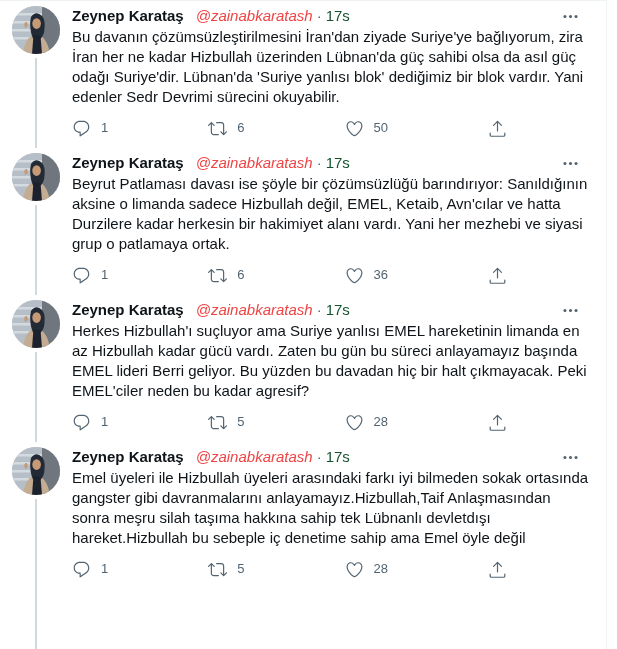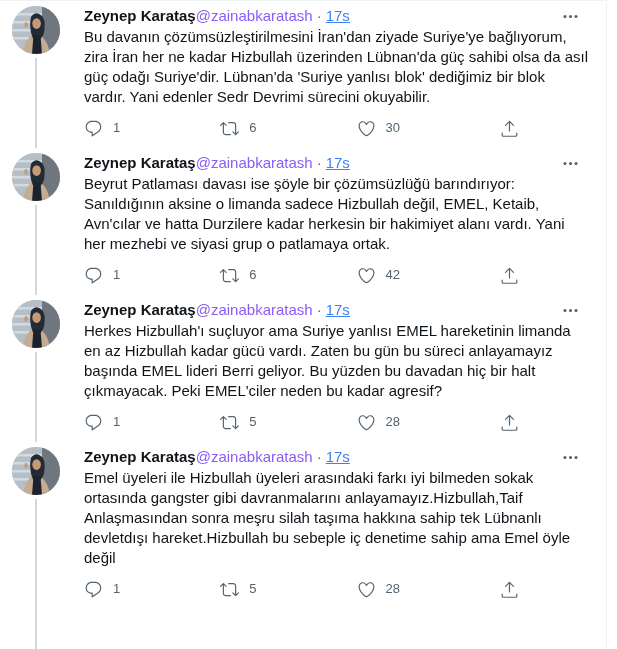--- a/index.html
+++ b/index.html
@@ -9,43 +9,43 @@
     font-family:"Liberation Sans", sans-serif;
     -webkit-font-smoothing:antialiased;
   }
   .timeline {
     width:607px; height:649px; overflow:hidden;
     border-right:1px solid #eff3f4;
     border-top:1px solid #eff3f4;
     display:flex; flex-direction:column;
     background:#fff;
   }
-  .tweet { display:flex; padding:5px 16px 0 12px;gap:12px; }
+  .tweet { display:flex; padding:5px 16px 0 12px; }
   .tweet:last-child { flex-grow:1; }
   .left-col {
     width:48px; flex-shrink:0;
     display:flex; flex-direction:column; align-items:center;
   }
   .avatar {
     width:48px; height:48px; border-radius:50%; overflow:hidden;
     flex-shrink:0; cursor:pointer; background:#b6bfc7;
   }
   .avatar svg { display:block; }
   .thread-line {
     width:2px; flex-grow:1; background:#cfd9de; margin-top:4px;
   }
   .content { flex:1; min-width:0; margin-left:12px; padding-bottom:10px; }
   .tweet-header {
     display:flex; align-items:center;
     font-size:15px; line-height:20px; white-space:nowrap;
   }
   .name { font-weight:700; color:#0f1419; cursor:pointer; }
-  .handle { color:#8b5cf6; margin-left:0; cursor:pointer; }
+  .handle { color:#ef4444; margin-left:12px; cursor:pointer;font-style:italic; }
   .sep { color:#536471; margin:0 4px; }
-  .time { color:#3b82f6; cursor:pointer;text-decoration:underline; }
+  .time { color:#14532d; cursor:pointer; }
   .more-btn {
     margin-left:auto; margin-right:10px; background:none; border:none;
     color:#536471; cursor:pointer; padding:0; height:19px; display:flex; align-items:center;
   }
   .tweet-text {
     margin-top:1px; font-size:15px; line-height:20px; color:#0f1419;
     word-wrap:break-word;
   }
   .actions {
     display:flex; justify-content:space-between; align-items:center;
@@ -104,21 +104,21 @@
         <button class="action-btn">
           <svg width="19" height="19" viewBox="0 0 24 24" fill="currentColor">
             <path d="M23.77 15.67c-.292-.293-.767-.293-1.06 0l-2.22 2.22V7.65c0-2.068-1.683-3.75-3.75-3.75h-5.85c-.414 0-.75.336-.75.75s.336.75.75.75h5.85c1.24 0 2.25 1.01 2.25 2.25v10.24l-2.22-2.22c-.293-.293-.768-.293-1.06 0s-.294.768 0 1.06l3.5 3.5c.145.147.337.22.53.22s.383-.072.53-.22l3.5-3.5c.294-.292.294-.767 0-1.06zm-10.66 3.28H7.26c-1.24 0-2.25-1.01-2.25-2.25V6.46l2.22 2.22c.148.147.34.22.532.22s.384-.073.53-.22c.293-.293.293-.768 0-1.06l-3.5-3.5c-.293-.294-.768-.294-1.06 0l-3.5 3.5c-.294.292-.294.767 0 1.06s.767.293 1.06 0l2.22-2.22V16.7c0 2.068 1.683 3.75 3.75 3.75h5.85c.414 0 .75-.336.75-.75s-.337-.75-.75-.75z"></path>
           </svg>
           <span class="count">6</span>
         </button>
         <button class="action-btn">
           <svg width="19" height="19" viewBox="0 0 24 24" fill="currentColor">
             <path d="M12 21.638h-.014C9.403 21.59 1.95 14.856 1.95 8.478c0-3.064 2.525-5.754 5.403-5.754 2.29 0 3.83 1.58 4.646 2.73.814-1.148 2.354-2.73 4.645-2.73 2.88 0 5.404 2.69 5.404 5.755 0 6.376-7.454 13.11-10.037 13.157H12zM7.354 4.225c-2.08 0-3.903 1.988-3.903 4.255 0 5.74 7.034 11.596 8.55 11.658 1.518-.062 8.55-5.917 8.55-11.658 0-2.267-1.823-4.255-3.903-4.255-2.528 0-3.94 2.936-3.952 2.965-.23.562-1.156.562-1.387 0-.014-.03-1.425-2.965-3.954-2.965z"></path>
           </svg>
-          <span class="count">30</span>
+          <span class="count">50</span>
         </button>
         <button class="action-btn">
           <svg width="19" height="19" viewBox="0 0 24 24" fill="currentColor">
             <path d="M17.53 7.47l-5-5c-.293-.293-.768-.293-1.06 0l-5 5c-.294.293-.294.768 0 1.06s.767.294 1.06 0l3.72-3.72V15c0 .414.336.75.75.75s.75-.336.75-.75V4.81l3.72 3.72c.146.147.338.22.53.22s.384-.072.53-.22c.293-.293.293-.767 0-1.06zm3.72 9.53c-.414 0-.75.336-.75.75v2.5c0 .414-.336.75-.75.75H4.25c-.414 0-.75-.336-.75-.75v-2.5c0-.414-.336-.75-.75-.75s-.75.336-.75.75v2.5c0 1.24 1.01 2.25 2.25 2.25h15.5c1.24 0 2.25-1.01 2.25-2.25v-2.5c0-.414-.336-.75-.75-.75z"></path>
           </svg>
         </button>
       </div>
     </div>
   </article>
 
@@ -164,21 +164,21 @@
         <button class="action-btn">
           <svg width="19" height="19" viewBox="0 0 24 24" fill="currentColor">
             <path d="M23.77 15.67c-.292-.293-.767-.293-1.06 0l-2.22 2.22V7.65c0-2.068-1.683-3.75-3.75-3.75h-5.85c-.414 0-.75.336-.75.75s.336.75.75.75h5.85c1.24 0 2.25 1.01 2.25 2.25v10.24l-2.22-2.22c-.293-.293-.768-.293-1.06 0s-.294.768 0 1.06l3.5 3.5c.145.147.337.22.53.22s.383-.072.53-.22l3.5-3.5c.294-.292.294-.767 0-1.06zm-10.66 3.28H7.26c-1.24 0-2.25-1.01-2.25-2.25V6.46l2.22 2.22c.148.147.34.22.532.22s.384-.073.53-.22c.293-.293.293-.768 0-1.06l-3.5-3.5c-.293-.294-.768-.294-1.06 0l-3.5 3.5c-.294.292-.294.767 0 1.06s.767.293 1.06 0l2.22-2.22V16.7c0 2.068 1.683 3.75 3.75 3.75h5.85c.414 0 .75-.336.75-.75s-.337-.75-.75-.75z"></path>
           </svg>
           <span class="count">6</span>
         </button>
         <button class="action-btn">
           <svg width="19" height="19" viewBox="0 0 24 24" fill="currentColor">
             <path d="M12 21.638h-.014C9.403 21.59 1.95 14.856 1.95 8.478c0-3.064 2.525-5.754 5.403-5.754 2.29 0 3.83 1.58 4.646 2.73.814-1.148 2.354-2.73 4.645-2.73 2.88 0 5.404 2.69 5.404 5.755 0 6.376-7.454 13.11-10.037 13.157H12zM7.354 4.225c-2.08 0-3.903 1.988-3.903 4.255 0 5.74 7.034 11.596 8.55 11.658 1.518-.062 8.55-5.917 8.55-11.658 0-2.267-1.823-4.255-3.903-4.255-2.528 0-3.94 2.936-3.952 2.965-.23.562-1.156.562-1.387 0-.014-.03-1.425-2.965-3.954-2.965z"></path>
           </svg>
-          <span class="count">42</span>
+          <span class="count">36</span>
         </button>
         <button class="action-btn">
           <svg width="19" height="19" viewBox="0 0 24 24" fill="currentColor">
             <path d="M17.53 7.47l-5-5c-.293-.293-.768-.293-1.06 0l-5 5c-.294.293-.294.768 0 1.06s.767.294 1.06 0l3.72-3.72V15c0 .414.336.75.75.75s.75-.336.75-.75V4.81l3.72 3.72c.146.147.338.22.53.22s.384-.072.53-.22c.293-.293.293-.767 0-1.06zm3.72 9.53c-.414 0-.75.336-.75.75v2.5c0 .414-.336.75-.75.75H4.25c-.414 0-.75-.336-.75-.75v-2.5c0-.414-.336-.75-.75-.75s-.75.336-.75.75v2.5c0 1.24 1.01 2.25 2.25 2.25h15.5c1.24 0 2.25-1.01 2.25-2.25v-2.5c0-.414-.336-.75-.75-.75z"></path>
           </svg>
         </button>
       </div>
     </div>
   </article>
 

